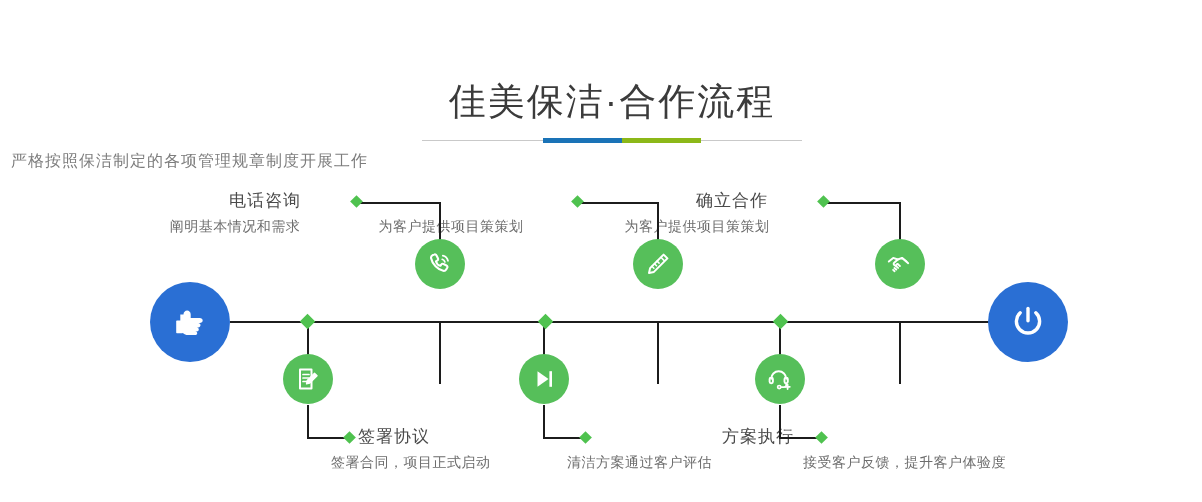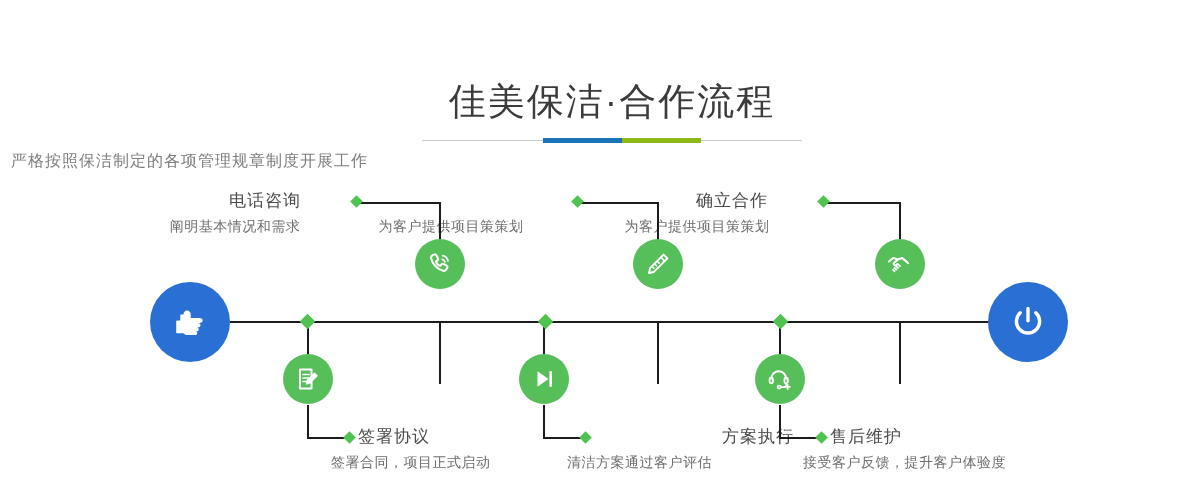--- a/index.html
+++ b/index.html
@@ -298,16 +298,15 @@
       <svg width="30" height="30" viewBox="0 0 30 30">
         <path fill="none" stroke="#ffffff" stroke-width="1.9" stroke-linecap="round" d="M6.2 14.8a7.5 7.5 0 0 1 15 0"></path>
         <rect fill="none" stroke="#ffffff" stroke-width="1.9" stroke-linejoin="round" x="4.6" y="13.6" width="3.3" height="5.6" rx="1.5"></rect>
         <rect fill="none" stroke="#ffffff" stroke-width="1.9" stroke-linejoin="round" x="19.5" y="13.6" width="3.3" height="5.6" rx="1.5"></rect>
         <path fill="none" stroke="#ffffff" stroke-width="1.7" stroke-linecap="round" d="M21.2 19.6v1.3c0 1.2-1 2.2-2.2 2.2h-2.6"></path>
         <circle fill="none" stroke="#ffffff" stroke-width="1.7" cx="14.2" cy="23.1" r="1.6"></circle>
         <path fill="none" stroke="#ffffff" stroke-width="1.8" stroke-linecap="round" d="M22.6 20.6v4.4M20.4 22.8h4.4"></path>
       </svg>
     </span>
   </div>
-  <div class="label-title label-bottom" style="left:830px; top:281px; width:200px;">售后维护</div>
   <div class="label-sub label-bottom" style="left:803px; top:307px; width:300px;">接受客户反馈，提升客户体验度</div>
 
 </div>
 
 </body></html>

